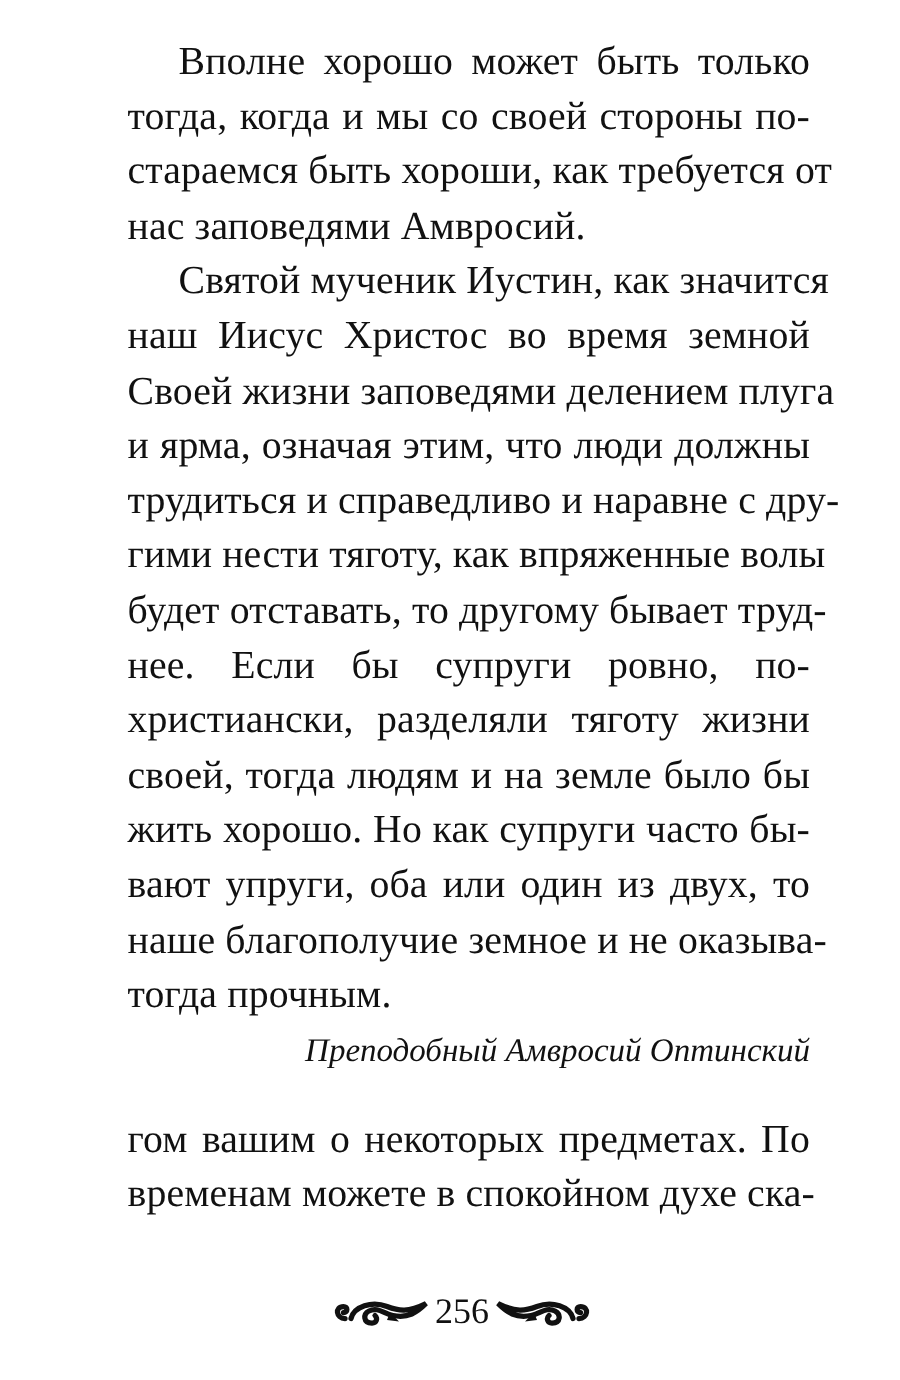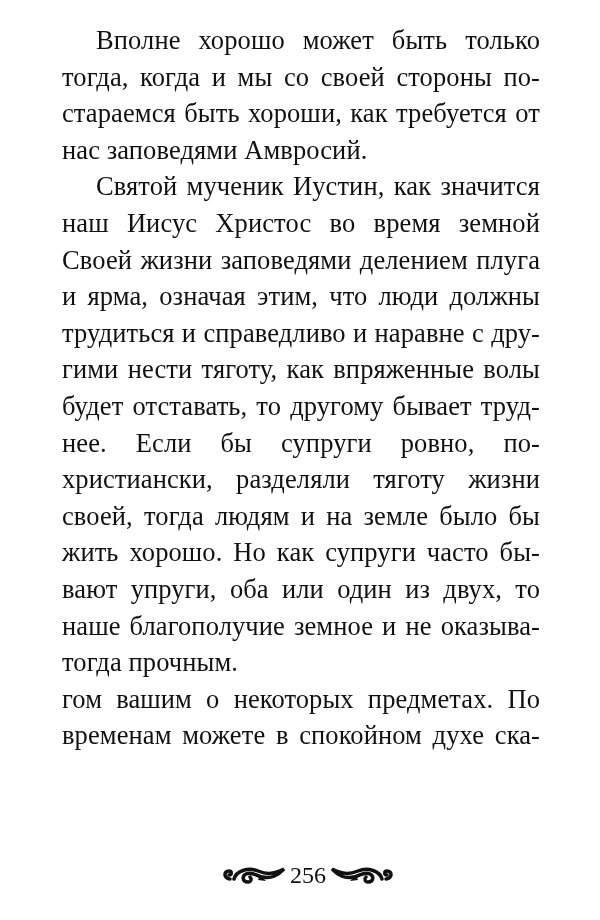--- a/index.html
+++ b/index.html
@@ -6,20 +6,21 @@
   body {
     width: 600px; height: 920px; overflow: hidden; position: relative;
     font-family: "Liberation Serif", "DejaVu Serif", serif;
     color: #111111;
   }
   .page { position: absolute; left: 62px; top: 22px; width: 478px; }
   .line {
     font-size: 26.5px; line-height: 36.6px; height: 36.6px;
     white-space: nowrap; text-align: justify; text-align-last: justify;
     letter-spacing: 0.1px;
+    margin-left: 23px;
   }
   .line.indent { padding-left: 34px; }
   .line.last { text-align-last: left; }
   .attribution {
     font-style: italic; font-size: 22px; line-height: 30px; text-align: right;
     margin-top: 4px; margin-bottom: 26px;
   }
   .footer {
     position: absolute; left: 16px; right: 0; top: 855px; height: 40px;
     display: flex; justify-content: center; align-items: center; 
@@ -46,20 +47,21 @@
     <div class="line">гими нести тяготу, как впряженные волы</div>
     <div class="line">будет отставать, то другому бывает труд-</div>
     <div class="line">нее. Если бы супруги ровно, по-</div>
     <div class="line">христиански, разделяли тяготу жизни</div>
     <div class="line">своей, тогда людям и на земле было бы</div>
     <div class="line">жить хорошо. Но как супруги часто бы-</div>
     <div class="line">вают упруги, оба или один из двух, то</div>
     <div class="line">наше благополучие земное и не оказыва-</div>
     <div class="line last">тогда прочным.</div>
   </div>
+  <div class="attribution">Преподобный Амвросий Оптинский</div>
   <div>
     <div class="line">гом вашим о некоторых предметах. По</div>
     <div class="line">временам можете в спокойном духе ска-</div>
 
   </div>
 </div>
 
 <div class="footer">
   <svg class="orn" viewBox="0 0 70 28">
     <path d="M10 18 c-6 0 -7 -8 -1 -8 c3 0 3 4 0 4" fill="none" stroke="#111" stroke-width="3.5" stroke-linecap="round"></path>

